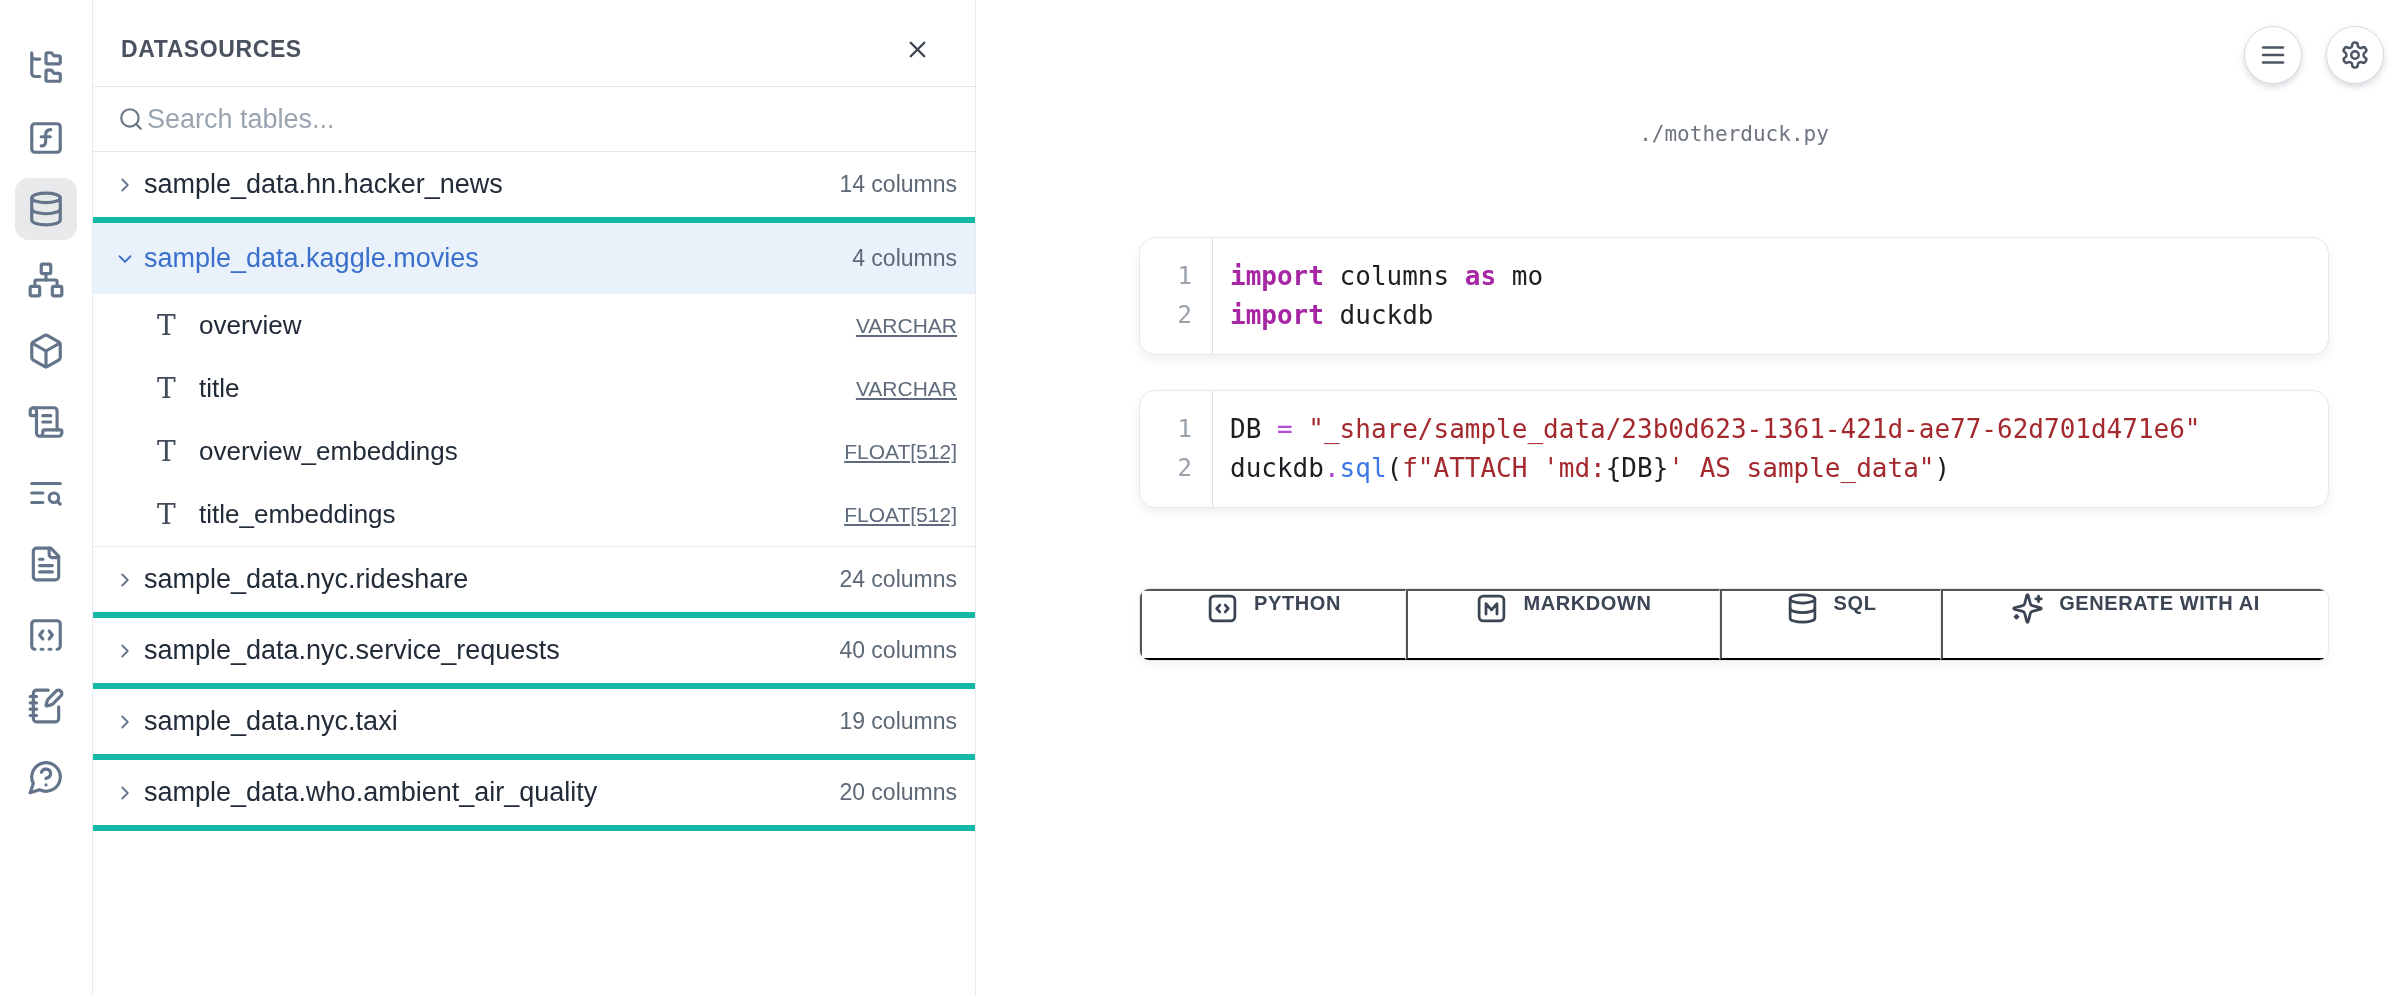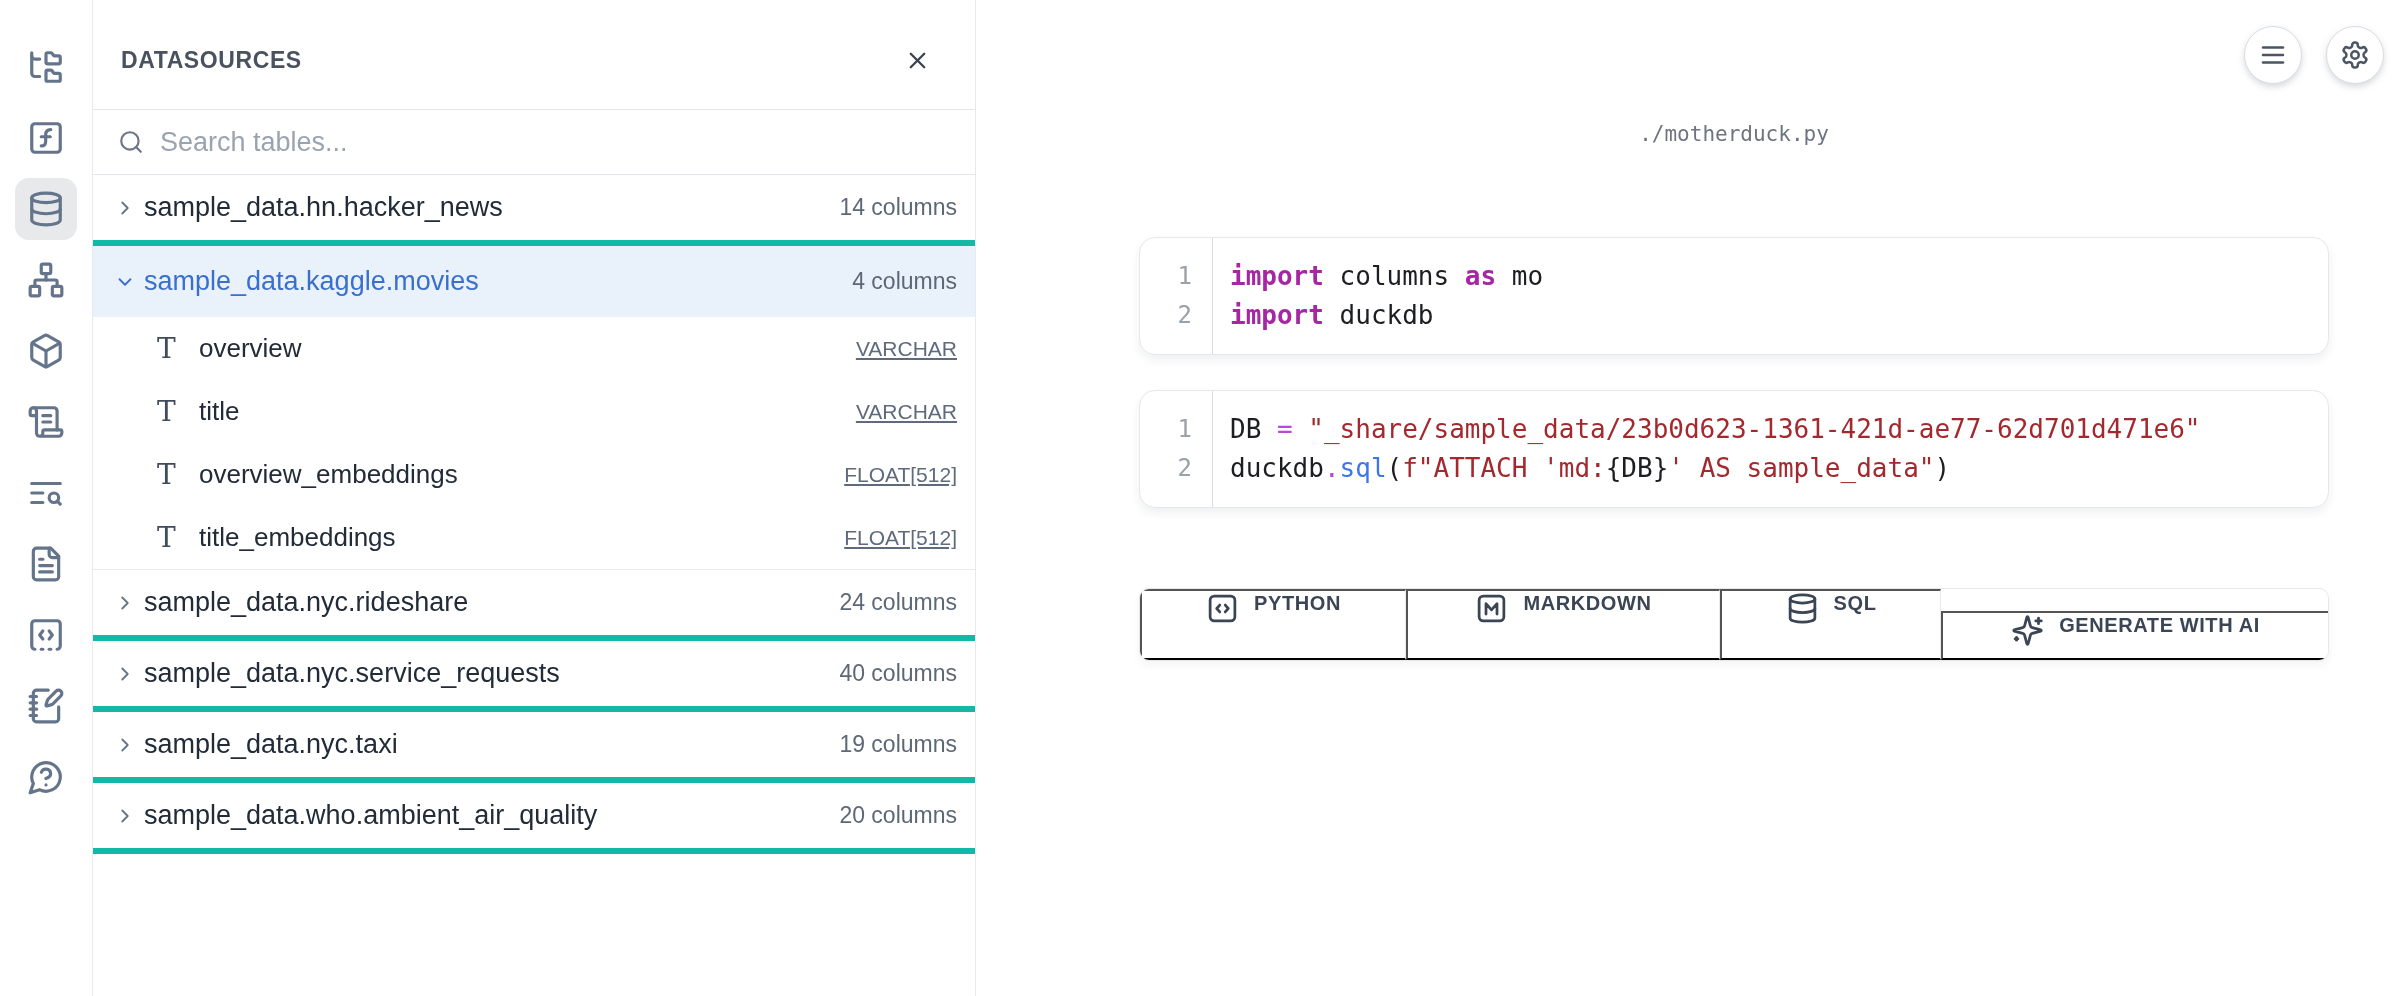--- a/index.html
+++ b/index.html
@@ -9,25 +9,25 @@
   .ic{fill:none;stroke:currentColor;stroke-width:2;stroke-linecap:round;stroke-linejoin:round;}
 
   
   .rail{width:93px;box-sizing:border-box;border-right:1px solid var(--border,#e7e9ee);display:flex;flex-direction:column;align-items:center;padding-top:36px;gap:9px;background:#fff;flex:none;}
   .rail-btn{width:62px;height:62px;border-radius:14px;display:grid;place-items:center;color:var(--icon,#64748b);cursor:pointer;background:transparent;border:none;padding:0;}
   .rail-btn svg{width:38px;height:38px;}
   .rail-btn.active{background:#e8e9eb;}
 
   
   .panel{width:883px;box-sizing:border-box;border-right:1px solid var(--border,#e7e9ee);display:flex;flex-direction:column;background:#fff;flex:none;}
-  .panel-header{height:110px;box-sizing:border-box;border-bottom:1px solid #e3e7eb;display:flex;align-items:center;justify-content:space-between;padding:12px 40px 0 28px;flex:none;}
+  .panel-header{height:87px;box-sizing:border-box;border-bottom:1px solid #e3e7eb;display:flex;align-items:center;justify-content:space-between;padding:12px 40px 0 28px;flex:none;}
   .panel-title{font-size:23px;font-weight:bold;letter-spacing:0.6px;color:#4a5260;}
   .close-btn{background:none;border:none;padding:4px;color:#3a424f;cursor:pointer;}
   .close-btn svg{width:27px;height:27px;}
-  .search-row{height:65px;box-sizing:border-box;border-bottom:1px solid #e3e7eb;display:flex;align-items:center;padding-left:25px;gap:16px;flex:none;}
+  .search-row{height:65px;box-sizing:border-box;border-bottom:1px solid #e3e7eb;display:flex;align-items:center;padding-left:25px;gap:3px;flex:none;}
   .search-row svg{width:26px;height:26px;color:#6d7683;flex:none;}
   .search-input{border:none;outline:none;flex:1;font-size:27px;color:#1f2733;font-family:inherit;background:transparent;padding:0;}
   .search-input::placeholder{color:#9aa4b0;}
   .tables{flex:1;overflow:hidden;}
   .trow{height:71px;box-sizing:border-box;border-bottom:6px solid #14b8a6;display:flex;align-items:center;padding:0 18px 0 21px;cursor:pointer;}
   .chev{width:22px;height:22px;color:#64748b;margin-right:8px;flex:none;}
   .tname{font-size:27px;color:#222b38;white-space:nowrap;}
   .tcount{margin-left:auto;font-size:23px;color:#5d6877;white-space:nowrap;}
   .trow.selected{background:var(--accent-bg,#e9f1fb);border-bottom:none;}
   .trow.selected .tname,.trow.selected .chev{color:var(--accent,#3a70cc);}
@@ -53,21 +53,21 @@
   .codecol{flex:1;border-left:1px solid #d9dde3;padding:19px 0 19px 17px;}
   .cl{height:39px;line-height:39px;font-family:"DejaVu Sans Mono","Liberation Mono",monospace;font-size:26px;white-space:pre;color:#1c1e22;}
   .tok-kw{color:var(--kw,#a626a4);font-weight:bold;}
   .tok-str{color:var(--str,#a4292e);}
   .tok-fn{color:var(--fn,#3d76e8);}
   .tok-op{color:var(--op,#b44bd6);}
   .tok-plain{color:#1c1e22;}
 
   .btnbar{position:absolute;top:588px;left:0;width:1190px;height:73px;box-sizing:border-box;border:1px solid #e6e8ec;border-radius:10px;background:#fff;box-shadow:0 4px 8px rgba(30,40,60,.05);display:flex;overflow:hidden;}
   .seg{display:flex;align-items:flex-start;justify-content:center;gap:15px;border-right:1px solid #e8eaee;color:#3b4554;cursor:pointer;background:#fff;box-sizing:border-box;}
-  .seg:last-child{border-right:none;flex:1;margin-top:22px;}
+  .seg:last-child{border-right:none;flex:1;}
   .seg-python{width:266px;}
   .seg-markdown{width:314px;}
   .seg-sql{width:221px;}
   .seg svg{width:33px;height:33px;flex:none;}
   .seg-label{font-size:20px;font-weight:bold;letter-spacing:0.6px;white-space:nowrap;}
 </style>
 </head>
 <body>
 
 <div class="app">

